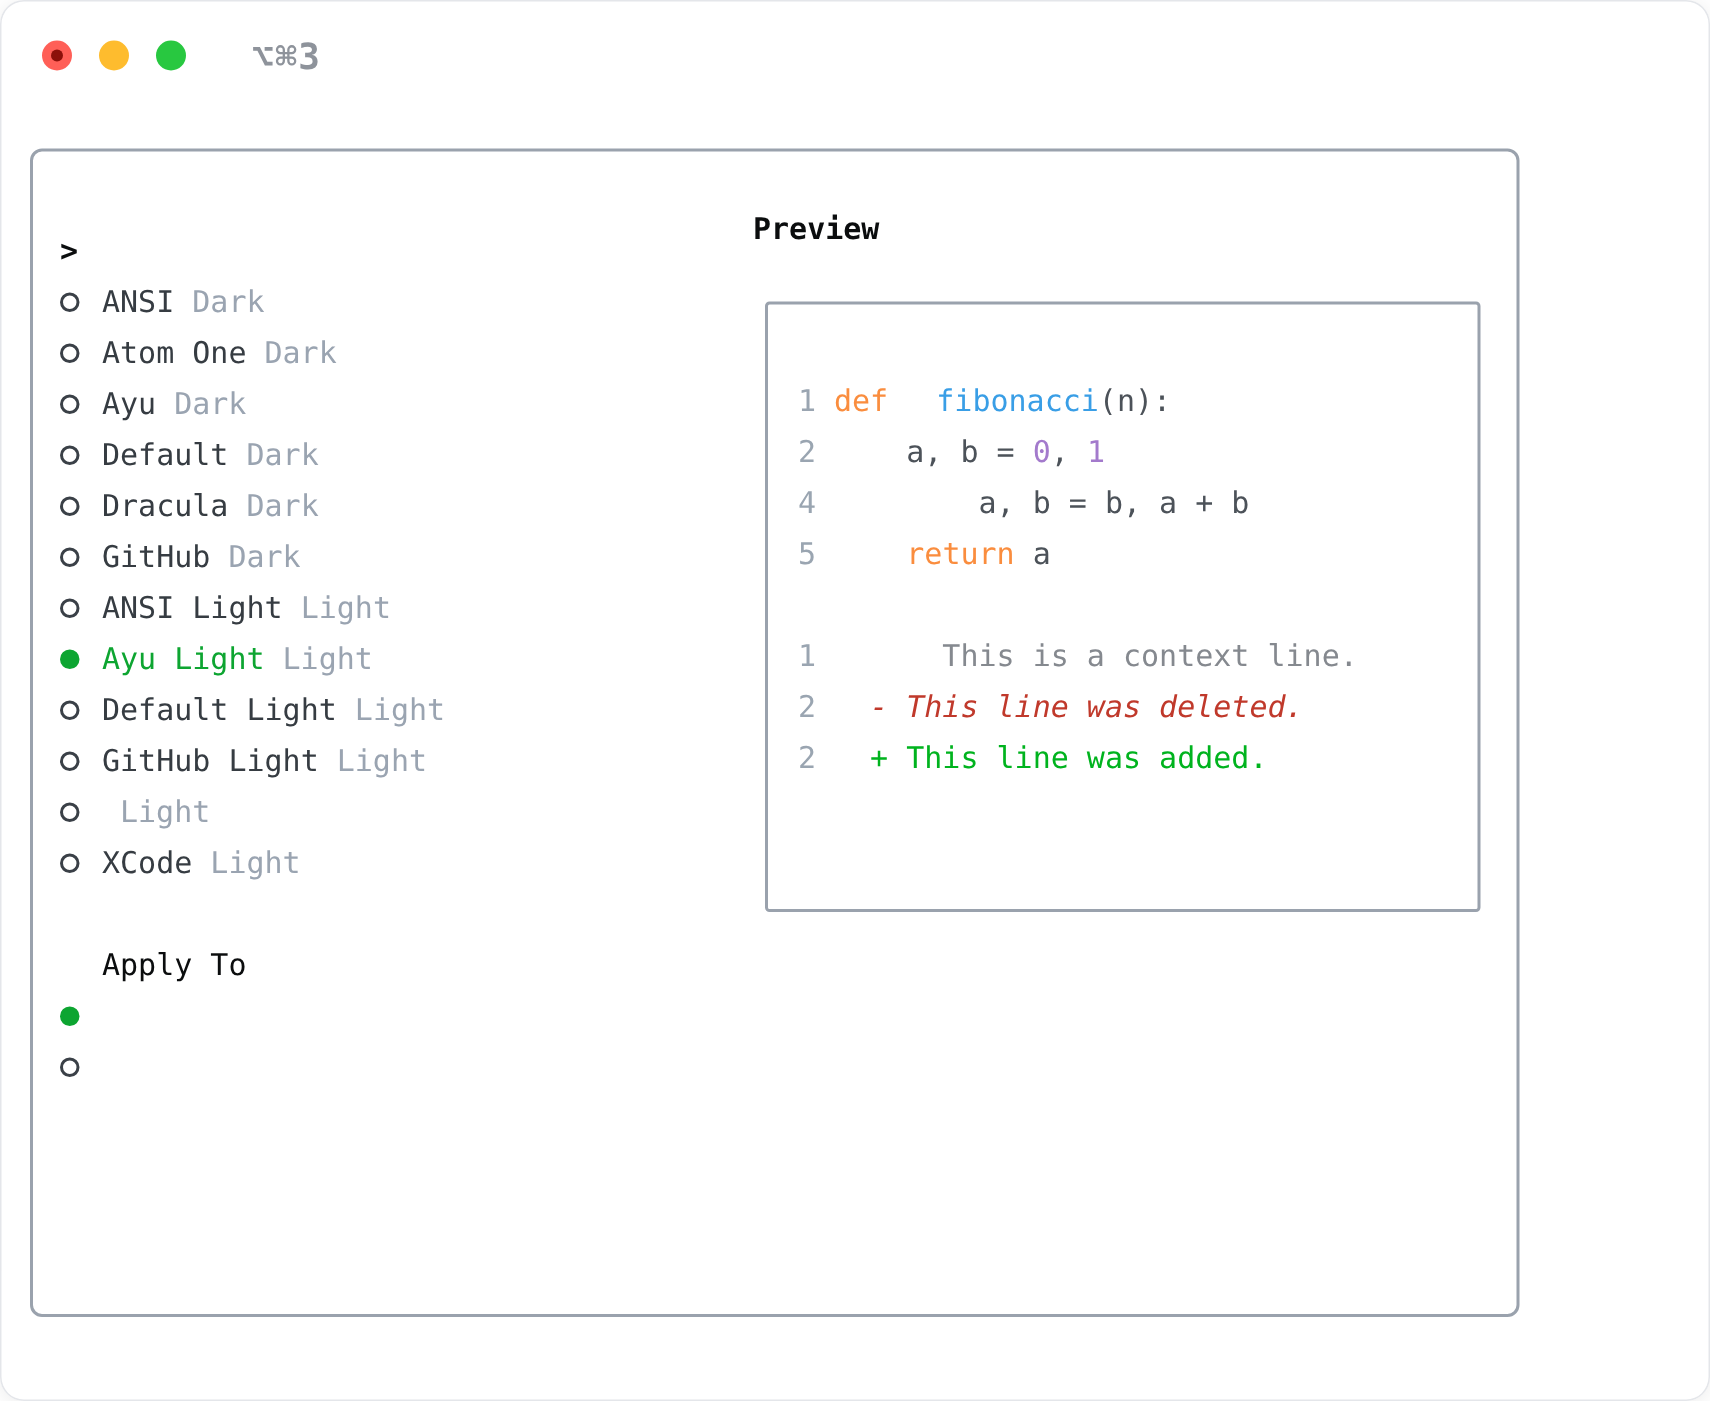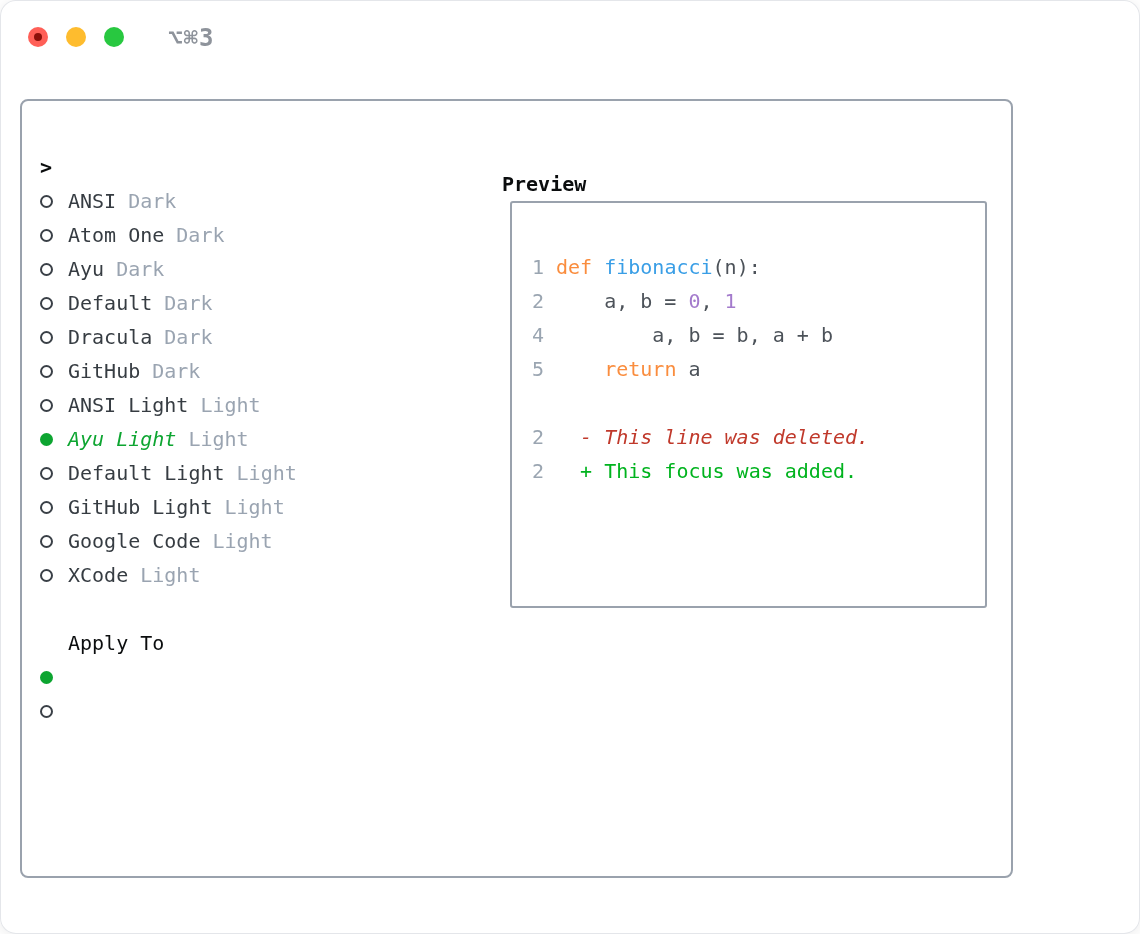--- a/index.html
+++ b/index.html
@@ -41,38 +41,38 @@
   .bcol{display:inline-block;width:28px;flex:0 0 28px;}
   .prompt{color:var(--black);font-weight:bold;}
   .hdr{color:var(--black);font-weight:bold;}
   .subhdr{color:var(--black);}
   .bullet{
     display:inline-block;width:13px;height:13px;border-radius:50%;
     border:2px solid #3a4047;background:transparent;
   }
   .selected .bullet{border-color:var(--green);background:var(--green);}
   .iname{color:var(--name);}
-  .selected .iname{color:var(--green);font-style:italic;}
+  .selected .iname{color:var(--green);}
   .suffix{color:var(--muted);margin-left:12px;}
   .help{
     position:absolute;left:18px;top:746px;width:412px;
     font-size:20px;line-height:34px;color:var(--muted);
   }
   
-  .preview-label{position:absolute;left:480px;top:66px;height:34px;line-height:34px;
+  .preview-label{position:absolute;left:480px;top:34px;height:34px;line-height:34px;
     font-size:20px;font-weight:bold;color:var(--black);}
   .preview-box{
     position:absolute;left:488px;top:100px;width:477px;height:407px;
     border:2px solid var(--border);border-radius:3px;background:#fff;
     padding:47px 10px 0 20px;font-size:20px;
   }
   .pline{height:34px;line-height:34px;white-space:pre;}
   .gut{display:inline-block;width:24px;color:var(--gutter);}
   .tok{display:inline;}
-  .kw{color:var(--kw);} .fn{color:var(--fn);} .cons{color:var(--cons);}
+  .kw{color:var(--kw);} .fn{color:var(--fn);margin-left:20px;} .cons{color:var(--cons);}
   .err{color:var(--err);} .fg{color:var(--fg);}
   .ctx{color:var(--ctx);} .del{color:var(--del);font-style:italic;} .add{color:var(--add);}
 </style>
 </head>
 <body>
 
 <div class="window">
 
   <div class="titlebar">
     <span class="light red"></span>
@@ -113,21 +113,21 @@
       <div class="row item selected">
         <span class="bcol"><span class="bullet"></span></span><span class="iname">Ayu Light</span><span class="suffix">Light</span>
       </div>
       <div class="row item">
         <span class="bcol"><span class="bullet"></span></span><span class="iname">Default Light</span><span class="suffix">Light</span>
       </div>
       <div class="row item">
         <span class="bcol"><span class="bullet"></span></span><span class="iname">GitHub Light</span><span class="suffix">Light</span>
       </div>
       <div class="row item">
-        <span class="bcol"><span class="bullet"></span></span><span class="iname">Google Code</span><span class="suffix">Light</span>
+        <span class="bcol"><span class="bullet"></span></span><span class="suffix">Light</span>
       </div>
       <div class="row item">
         <span class="bcol"><span class="bullet"></span></span><span class="iname">XCode</span><span class="suffix">Light</span>
       </div>
 
       <div class="row blank"></div>
 
       <div class="row">
         <span class="bcol"></span><span class="subhdr">Apply To</span>
       </div>
@@ -148,20 +148,21 @@
 
       <div class="pline"><span class="gut">2</span><span class="tok fg">    a, b = </span><span class="tok cons">0</span><span class="tok fg">, </span><span class="tok cons">1</span></div>
 
 
       <div class="pline"><span class="gut">4</span><span class="tok fg">        a, b = b, a + b</span></div>
 
       <div class="pline"><span class="gut">5</span><span class="tok fg">    </span><span class="tok kw">return</span><span class="tok fg"> a</span></div>
 
       <div class="pline"></div>
 
+      <div class="pline"><span class="gut">1</span><span class="tok ctx">      This is a context line.</span></div>
 
       <div class="pline"><span class="gut">2</span><span class="tok del">  - This line was deleted.</span></div>
 
-      <div class="pline"><span class="gut">2</span><span class="tok add">  + This focus was added.</span></div>
+      <div class="pline"><span class="gut">2</span><span class="tok add">  + This line was added.</span></div>
 
     </div>
   </div>
 </div>
 
 </body></html>

